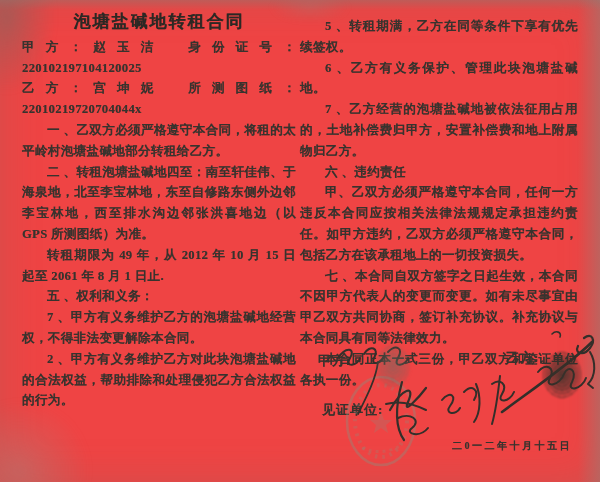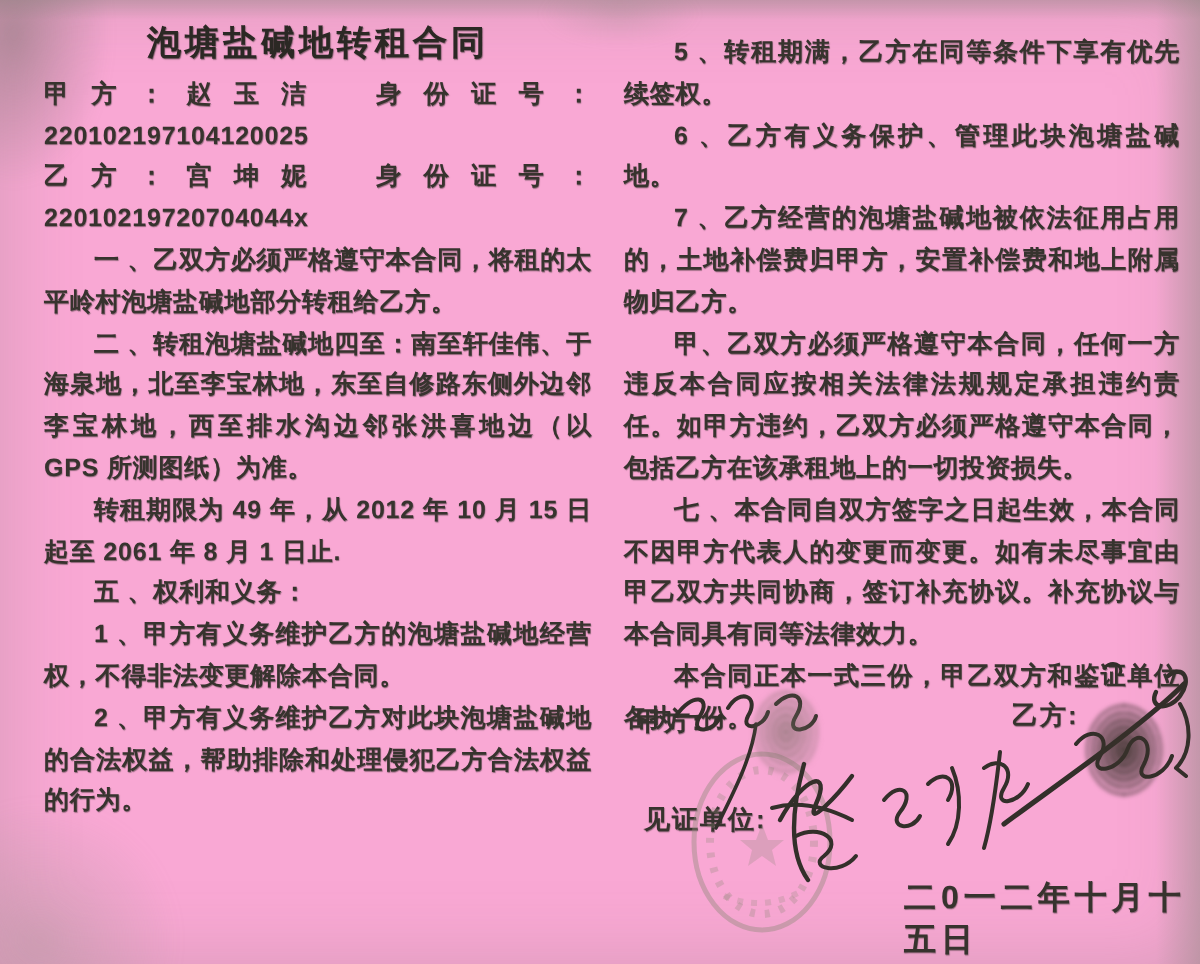--- a/index.html
+++ b/index.html
@@ -1,49 +1,49 @@
 <!DOCTYPE html>
 <html><head>
 <meta charset="utf-8">
 <style>
   html,body { margin:0; padding:0; background:#9a968f; }
   .paper {
     position:relative; width:600px; height:482px; overflow:hidden;
-    background:#f9a8d4;
-    font-family:Liberation Sans, sans-serif;
+    background:#ef4444;
+    font-family:Liberation Serif, serif;
     color:#37332e;
     box-shadow: inset 0 0 40px rgba(120,115,105,.25);
   }
   
   .shade { position:absolute; pointer-events:none; }
   .shade-tl { left:-14px; top:-16px; width:70px; height:110px;
     background:radial-gradient(ellipse at 30% 30%, rgba(110,106,99,.45), rgba(110,106,99,0) 70%); filter:blur(3px); }
   .shade-top { left:0; top:0; width:600px; height:10px;
     background:linear-gradient(to bottom, rgba(130,126,118,.35), rgba(130,126,118,0)); }
   .shade-right { left:578px; top:0; width:22px; height:482px;
     background:linear-gradient(to right, rgba(140,136,128,0), rgba(140,136,128,.4)); }
   .shade-bl { left:-10px; top:400px; width:100px; height:100px;
     background:radial-gradient(ellipse at 30% 70%, rgba(150,146,138,.35), rgba(150,146,138,0) 70%); filter:blur(4px); }
   .shade-mid { left:270px; top:-8px; width:80px; height:30px;
     background:radial-gradient(ellipse, rgba(140,136,128,.25), rgba(140,136,128,0) 70%); filter:blur(3px); }
 
   .col { position:absolute; font-size:12.5px; line-height:20.8px;
     text-align:justify; letter-spacing:.4px;
     text-shadow:.3px .3px .5px rgba(55,50,45,.55); font-weight:600; }
   .col-left  { left:22px;  top:10px; width:274px; }
-  .col-right { left:312px; top:16px; width:278px; }
+  .col-right { left:300px; top:16px; width:278px; }
 
   .title { font-size:17px; font-weight:bold; text-align:center; letter-spacing:2px;
     margin:2px 0 4px 0; color:#2b2824; text-shadow:.4px .4px .6px rgba(40,36,32,.6); }
   .party  { margin:0; text-indent:0; }
   .clause { margin:0; text-indent:2em; }
 
   .sig-label { position:absolute; font-size:13px; font-weight:700;
     letter-spacing:1px; text-shadow:.3px .3px .5px rgba(55,50,45,.55); }
-  .date-line { position:absolute; left:452px; top:439px; font-size:16px;
+  .date-line { position:absolute; left:452px; top:439px; font-size:10px;
     font-weight:700; letter-spacing:2.5px; text-shadow:.3px .3px .5px rgba(55,50,45,.55); }
 
   .sig-svg { position:absolute; }
   .sig-svg path { fill:none; stroke:#332f2a; stroke-linecap:round; stroke-linejoin:round; }
 
   .seal-svg { position:absolute; left:342px; top:372px; opacity:.85; }
 
   .fingerprint { position:absolute; border-radius:50%; filter:blur(1px); }
   .fp-a { left:375px; top:343px; width:36px; height:46px;
     background:
@@ -61,34 +61,35 @@
 
   <div class="shade shade-tl"></div>
   <div class="shade shade-top"></div>
   <div class="shade shade-right"></div>
   <div class="shade shade-bl"></div>
   <div class="shade shade-mid"></div>
 
   <div class="col col-left">
     <h1 class="title">泡塘盐碱地转租合同</h1>
     <p class="party">甲方：赵玉洁　身份证号：220102197104120025</p>
-    <p class="party">乙方：宫坤妮　身份证号：22010219720704044x</p>
+    <p class="party">乙方：宫坤妮　所测图纸：22010219720704044x</p>
     <p class="clause">一 、乙双方必须严格遵守本合同，将租的太平岭村泡塘盐碱地部分转租给乙方。</p>
     <p class="clause">二 、转租泡塘盐碱地四至：南至轩佳伟、于海泉地，北至李宝林地，东至自修路东侧外边邻李宝林地，西至排水沟边邻张洪喜地边（以 GPS 所测图纸）为准。</p>
     <p class="clause">转租期限为 49 年，从 2012 年 10 月 15 日起至 2061 年 8 月 1 日止.</p>
     <p class="clause">五 、权利和义务：</p>
-    <p class="clause">1 、甲方有义务维护乙方的泡塘盐碱地经营权，不得非法变更解除本合同。</p>
+    <p class="clause">7 、甲方有义务维护乙方的泡塘盐碱地经营权，不得非法变更解除本合同。</p>
     <p class="clause">2 、甲方有义务维护乙方对此块泡塘盐碱地的合法权益，帮助排除和处理侵犯乙方合法权益的行为。</p>
 
   </div>
 
   <div class="col col-right">
     <p class="clause">5 、转租期满，乙方在同等条件下享有优先续签权。</p>
     <p class="clause">6 、乙方有义务保护、管理此块泡塘盐碱地。</p>
     <p class="clause">7 、乙方经营的泡塘盐碱地被依法征用占用的，土地补偿费归甲方，安置补偿费和地上附属物归乙方。</p>
+    <p class="clause">六 、违约责任</p>
     <p class="clause">甲、乙双方必须严格遵守本合同，任何一方违反本合同应按相关法律法规规定承担违约责任。如甲方违约，乙双方必须严格遵守本合同，包括乙方在该承租地上的一切投资损失。</p>
     <p class="clause">七 、本合同自双方签字之日起生效，本合同不因甲方代表人的变更而变更。如有未尽事宜由甲乙双方共同协商，签订补充协议。补充协议与本合同具有同等法律效力。</p>
     <p class="clause">本合同正本一式三份，甲乙双方和鉴证单位各执一份。</p>
   </div>
 
   <span class="sig-label" style="left:318px; top:352px;">甲方:</span>
   <span class="sig-label" style="left:506px; top:349px;">乙方:</span>
   <span class="sig-label" style="left:322px; top:401px;">见证单位:</span>
   <span class="date-line">二0一二年十月十五日</span>
 

